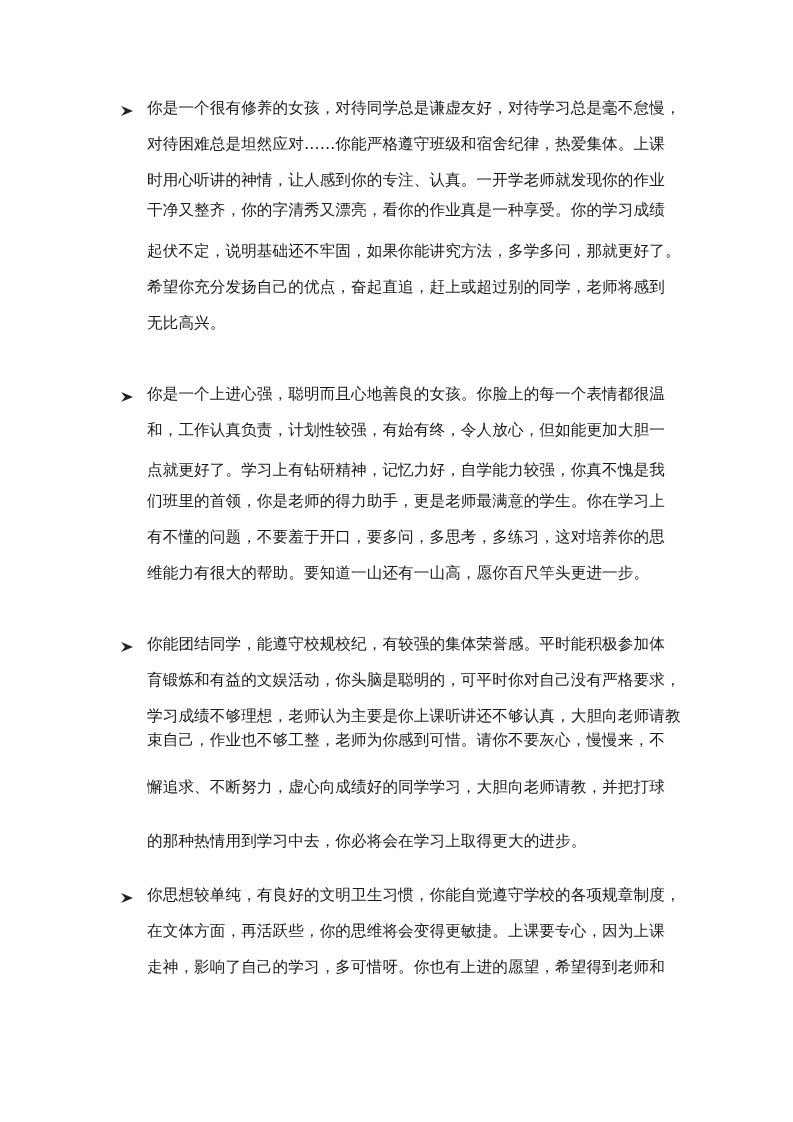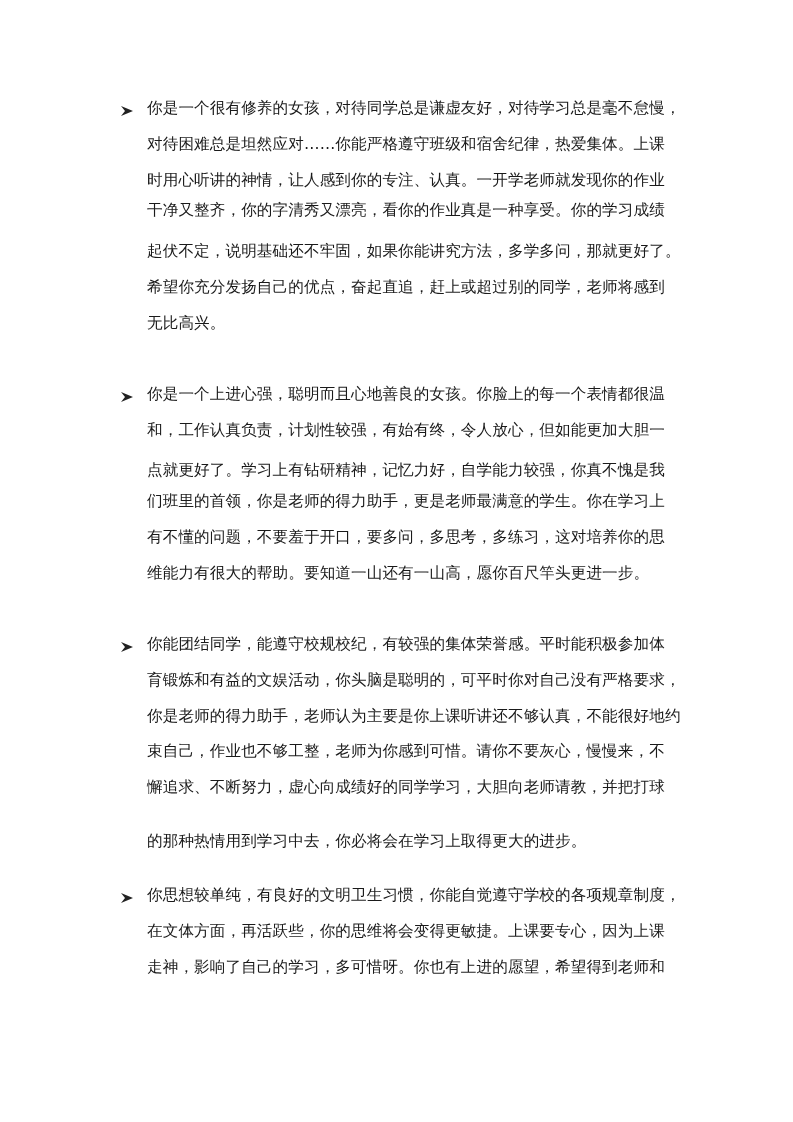--- a/index.html
+++ b/index.html
@@ -40,22 +40,22 @@
     <div class="line" style="top:143px;">有不懂的问题，不要羞于开口，要多问，多思考，多练习，这对培养你的思</div>
     <div class="line" style="top:179px;">维能力有很大的帮助。要知道一山还有一山高，愿你百尺竿头更进一步。</div>
   </div>
 
   <div class="item" style="top:633px;">
     <svg class="bullet" viewBox="0 0 14 14">
         <path d="M1 2 L13 7 L1 12 L5 7 Z" fill="#222"></path>
       </svg>
     <div class="line" style="top:0px;">你能团结同学，能遵守校规校纪，有较强的集体荣誉感。平时能积极参加体</div>
     <div class="line" style="top:36px;">育锻炼和有益的文娱活动，你头脑是聪明的，可平时你对自己没有严格要求，</div>
-    <div class="line" style="top:72px;">你是老师的得力助手，老师认为主要是你上课听讲还不够认真，不能很好地约</div>
-    <div class="line" style="top:107px;">束自己，作业也不够工整，老师为你感到可惜。请你不要灰心，慢慢来，不</div>
+    <div class="line" style="top:72px;">学习成绩不够理想，老师认为主要是你上课听讲还不够认真，大胆向老师请教</div>
+    <div class="line" style="top:96px;">束自己，作业也不够工整，老师为你感到可惜。请你不要灰心，慢慢来，不</div>
     <div class="line" style="top:143px;">懈追求、不断努力，虚心向成绩好的同学学习，大胆向老师请教，并把打球</div>
     <div class="line" style="top:197px;">的那种热情用到学习中去，你必将会在学习上取得更大的进步。</div>
   </div>
 
   <div class="item" style="top:884px;">
     <svg class="bullet" viewBox="0 0 14 14">
         <path d="M1 2 L13 7 L1 12 L5 7 Z" fill="#222"></path>
       </svg>
     <div class="line" style="top:0px;">你思想较单纯，有良好的文明卫生习惯，你能自觉遵守学校的各项规章制度，</div>
     <div class="line" style="top:36px;">在文体方面，再活跃些，你的思维将会变得更敏捷。上课要专心，因为上课</div>

